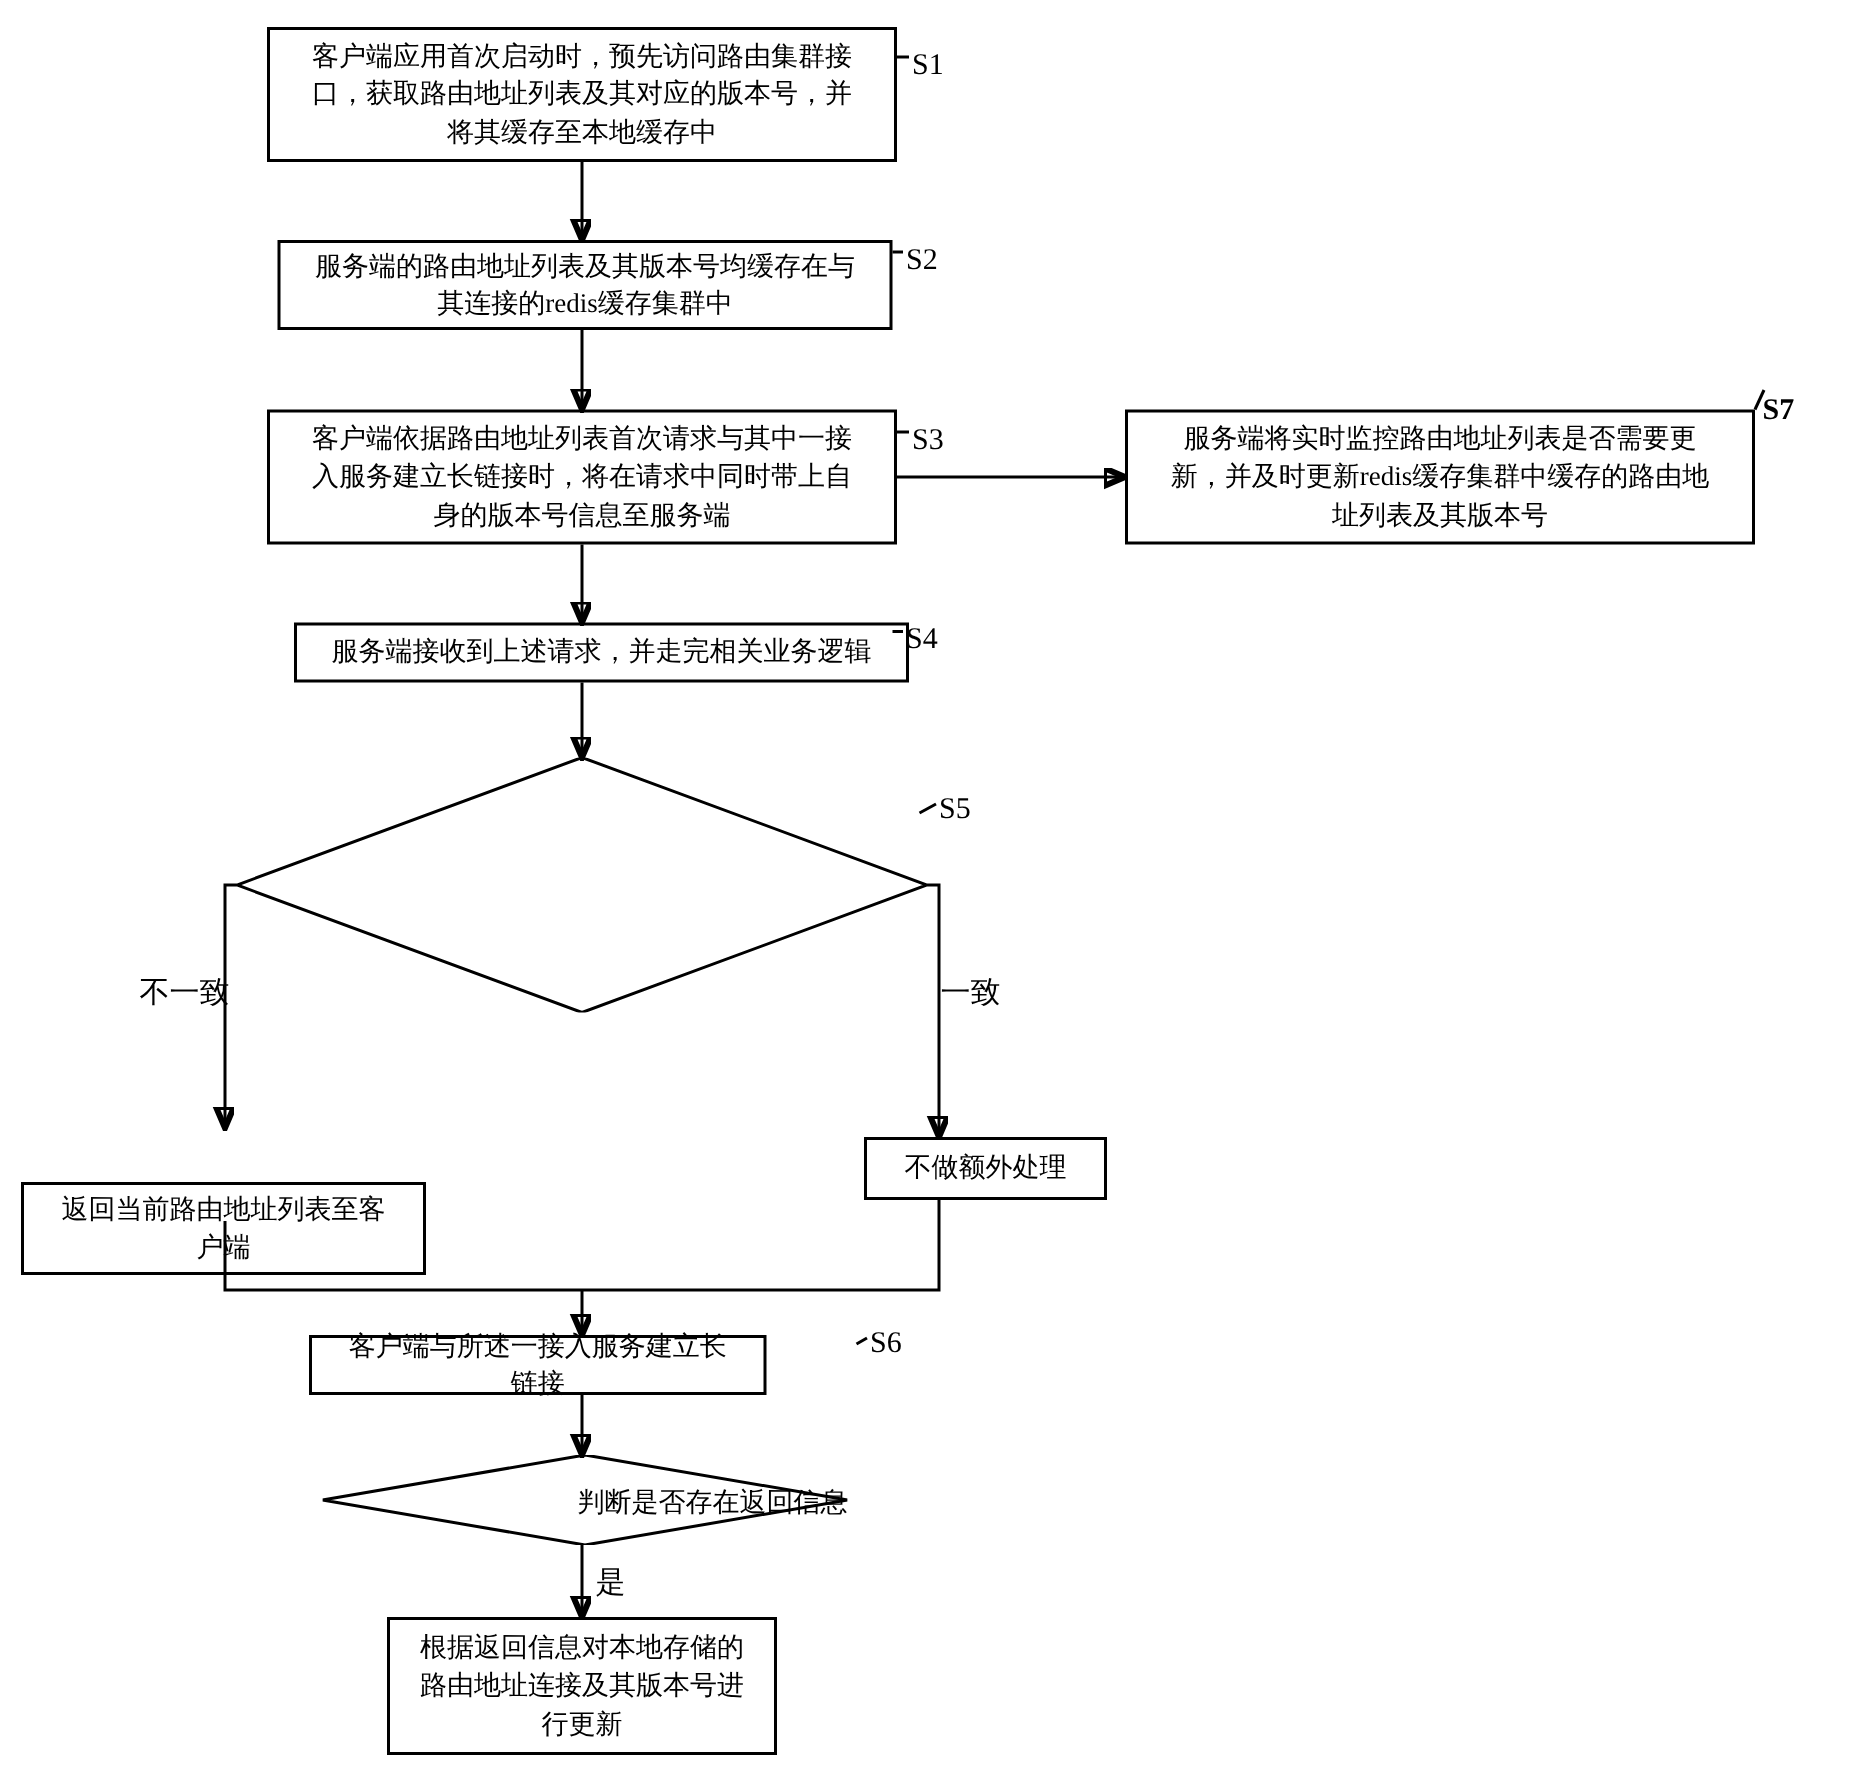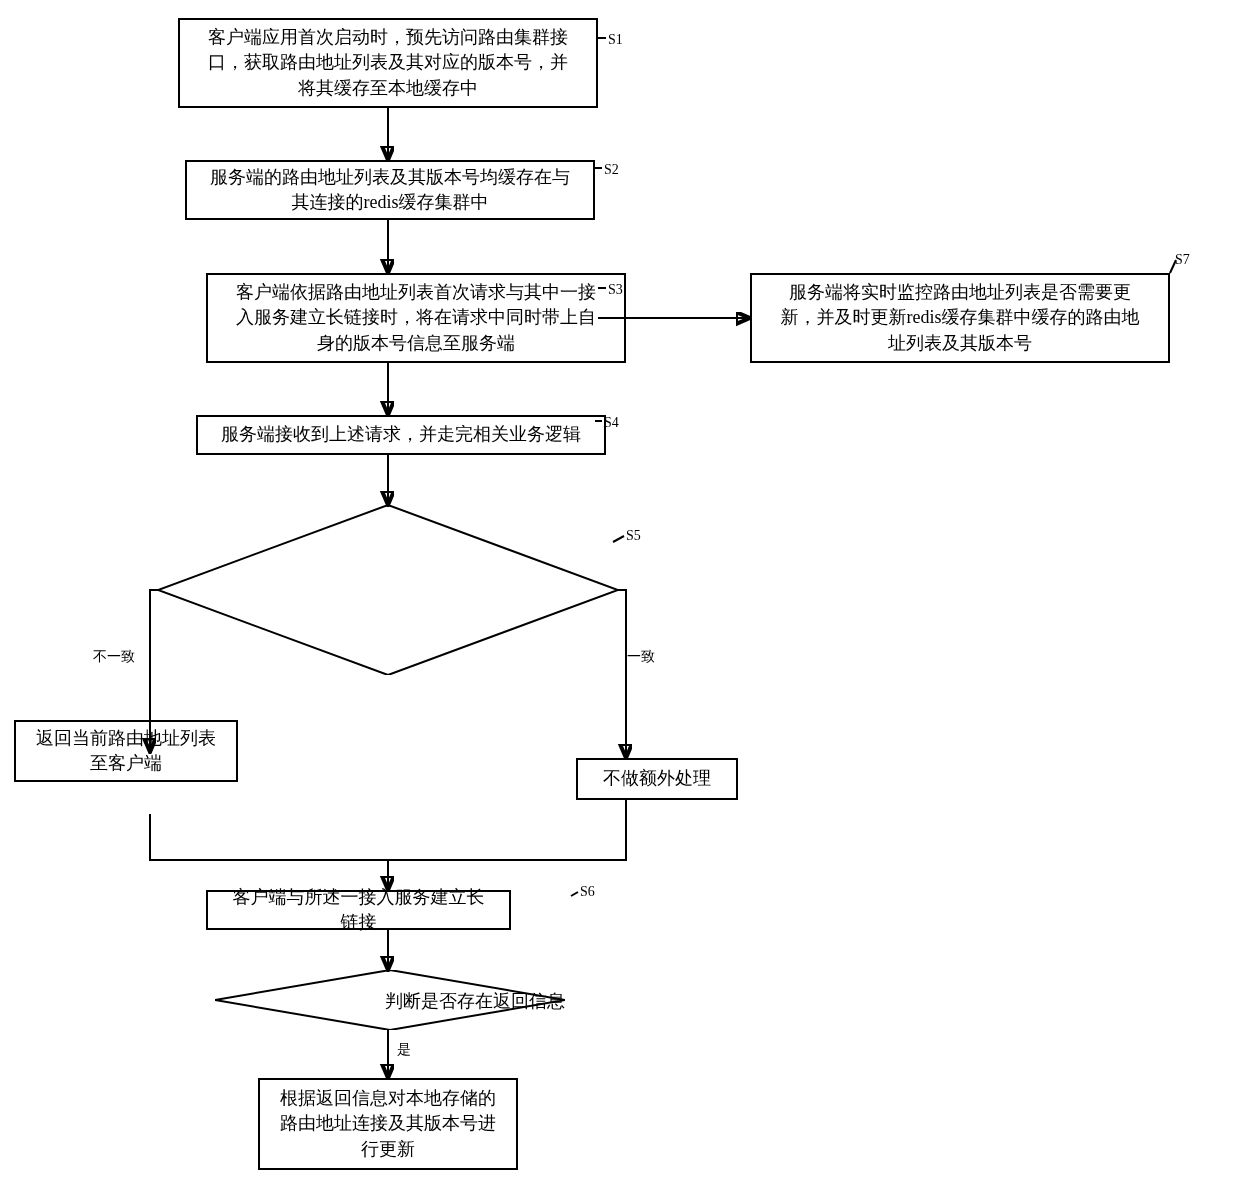--- a/index.html
+++ b/index.html
@@ -17,21 +17,21 @@
       background: #fff;
       display: flex;
       align-items: center;
       justify-content: center;
       text-align: center;
       padding: 6px 20px;
       line-height: 1.4;
     }
     .label {
       position: absolute;
-      font-size: 14px;
+      font-size: 20px;
     }
     .diamond-wrapper {
       position: absolute;
     }
     .diamond-text {
       position: absolute;
       text-align: center;
       line-height: 1.35;
       z-index: 2;
       width: 100%;
@@ -57,46 +57,46 @@
 <div class="box" style="left:178px; top:18px; width:420px; height:90px;">
   <span>客户端应用首次启动时，预先访问路由集群接口，获取路由地址列表及其对应的版本号，并将其缓存至本地缓存中</span>
 </div>
 <div class="label" style="left:608px; top:32px;">S1</div>
 
 <div class="box" style="left:185px; top:160px; width:410px; height:60px;">
   <span>服务端的路由地址列表及其版本号均缓存在与其连接的redis缓存集群中</span>
 </div>
 <div class="label" style="left:604px; top:162px;">S2</div>
 
-<div class="box" style="left:178px; top:273px; width:420px; height:90px;margin-left:28px;">
+<div class="box" style="left:178px; top:273px; width:420px; height:90px;">
   <span>客户端依据路由地址列表首次请求与其中一接入服务建立长链接时，将在请求中同时带上自身的版本号信息至服务端</span>
 </div>
 <div class="label" style="left:608px; top:282px;">S3</div>
 
 <div class="box" style="left:750px; top:273px; width:420px; height:90px;text-align:center;">
   <span>服务端将实时监控路由地址列表是否需要更新，并及时更新redis缓存集群中缓存的路由地址列表及其版本号</span>
 </div>
-<div class="label" style="left:1175px; top:252px;">S7</div>
+<div class="label" style="left:1175px; top:262px;font-weight:bold;">S7</div>
 
 <div class="box" style="left:196px; top:415px; width:410px; height:40px;">
   <span>服务端接收到上述请求，并走完相关业务逻辑</span>
 </div>
 <div class="label" style="left:604px; top:415px;">S4</div>
 
 <div class="diamond-wrapper" style="left:158px; top:505px; width:460px; height:170px;">
   <svg width="460" height="170" style="position:absolute;top:0;left:0;">
     <polygon points="230,0 460,85 230,170 0,85" stroke="#000" stroke-width="2" fill="#fff"></polygon>
   </svg>
 </div>
 <div class="label" style="left:626px; top:528px;">S5</div>
 
 <div class="label" style="left:93px; top:648px;">不一致</div>
 <div class="label" style="left:627px; top:648px;">一致</div>
 
-<div class="box" style="left:14px; top:720px; width:224px; height:62px;">
+<div class="box" style="left:14px; top:788px; width:270px; height:62px;">
   <span>返回当前路由地址列表至客户端</span>
 </div>
 
 <div class="box" style="left:548px; top:758px; width:162px; height:42px;margin-left:28px;">
   <span>不做额外处理</span>
 </div>
 
 <div class="box" style="left:206px; top:890px; width:305px; height:40px;">
   <span>客户端与所述一接入服务建立长链接</span>
 </div>

